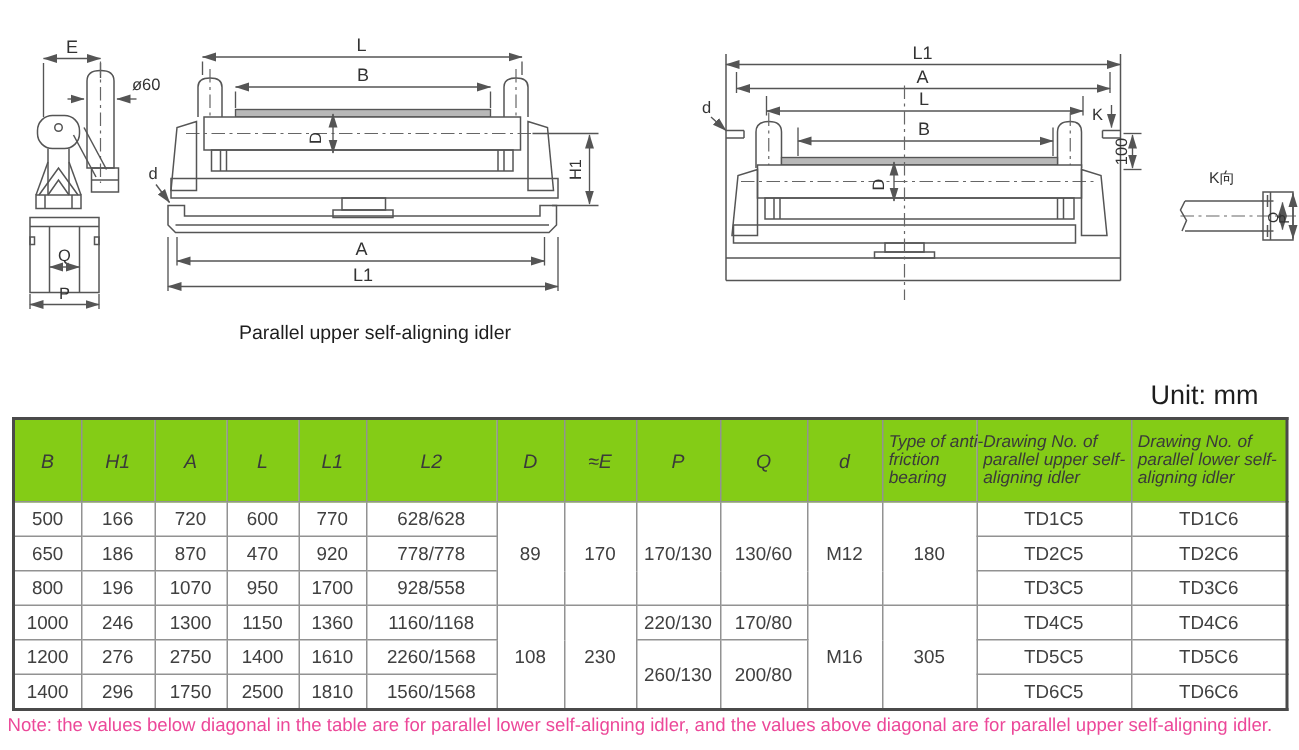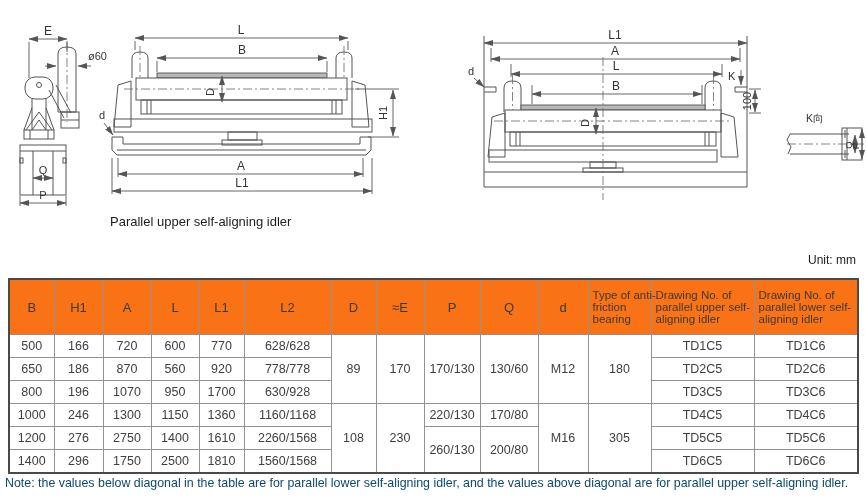--- a/index.html
+++ b/index.html
@@ -5,28 +5,28 @@
   html,body{margin:0;padding:0;background:#ffffff;}
   .canvas{position:relative;width:866px;height:500px;background:#fff;overflow:hidden;
           font-family:"Liberation Sans", sans-serif;color:#3c3c3c;}
   svg{position:absolute;top:0;}
   svg text{font-family:"Liberation Sans", sans-serif;fill:#333;}
   .ln{stroke:#555;stroke-width:1;fill:none;}
   .dim{stroke:#555;stroke-width:0.9;fill:none;}
   .cl{stroke:#666;stroke-width:0.8;fill:none;stroke-dasharray:9 3 2 3;}
   .gray{fill:#b8b8b8;stroke:#555;stroke-width:0.9;}
   .wh{fill:#fff;stroke:#555;stroke-width:1;}
-  .caption{position:absolute;top:214px;font-size:13px;color:#1d1d1d;text-align:left;width:280px;}
-  .unit{position:absolute;top:253px;right:10px;font-size:12px;color:#1d1d1d;}
-  .note{position:absolute;left:5px;top:476px;font-size:12.4px;color:#0c4a6e;width:860px;}
+  .caption{position:absolute;top:214px;font-size:13px;color:#1d1d1d;text-align:center;width:280px;}
+  .unit{position:absolute;top:253px;right:27px;font-size:18px;color:#1d1d1d;}
+  .note{position:absolute;left:5px;top:476px;font-size:12.4px;color:#ec4899;width:860px;}
   table.spec{position:absolute;left:8px;top:278px;width:849px;border-collapse:collapse;
              table-layout:fixed;border:2px solid #4a4a4a;}
   table.spec th, table.spec td{border:1px solid #929292;text-align:center;vertical-align:middle;
              font-weight:normal;padding:0;}
-  table.spec th{background:#f97316;font-size:13px;height:54px;color:#3a3a3a;}
+  table.spec th{background:#84cc16;font-size:13px;height:54px;color:#3a3a3a;font-style:italic;}
   table.spec th.small{font-size:11.5px;text-align:left;padding-left:4px;}
   table.spec th.small .ovf{width:72px;overflow:visible;text-align:left;}
   table.spec td{font-size:12.5px;height:22px;color:#404040;}
 </style>
 </head>
 <body>
 
 <div class="canvas">
 
   <svg style="left:0" width="455" height="212" viewBox="0 0 455 212">
@@ -282,33 +282,33 @@
       <td rowspan="3">130/60</td>
       <td rowspan="3">M12</td>
       <td rowspan="3">180</td>
       <td>TD1C5</td>
       <td>TD1C6</td>
     </tr>
     <tr>
       <td>650</td>
       <td>186</td>
       <td>870</td>
-      <td>560</td>
+      <td>470</td>
       <td>920</td>
       <td>778/778</td>
       <td>TD2C5</td>
       <td>TD2C6</td>
     </tr>
     <tr>
       <td>800</td>
       <td>196</td>
       <td>1070</td>
       <td>950</td>
       <td>1700</td>
-      <td>630/928</td>
+      <td>928/558</td>
       <td>TD3C5</td>
       <td>TD3C6</td>
     </tr>
     <tr>
       <td>1000</td>
       <td>246</td>
       <td>1300</td>
       <td>1150</td>
       <td>1360</td>
       <td>1160/1168</td>

